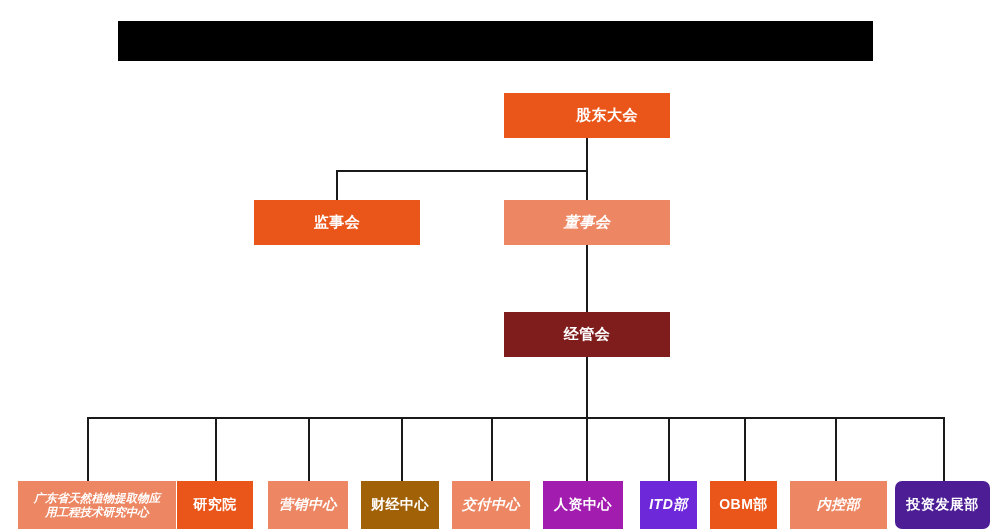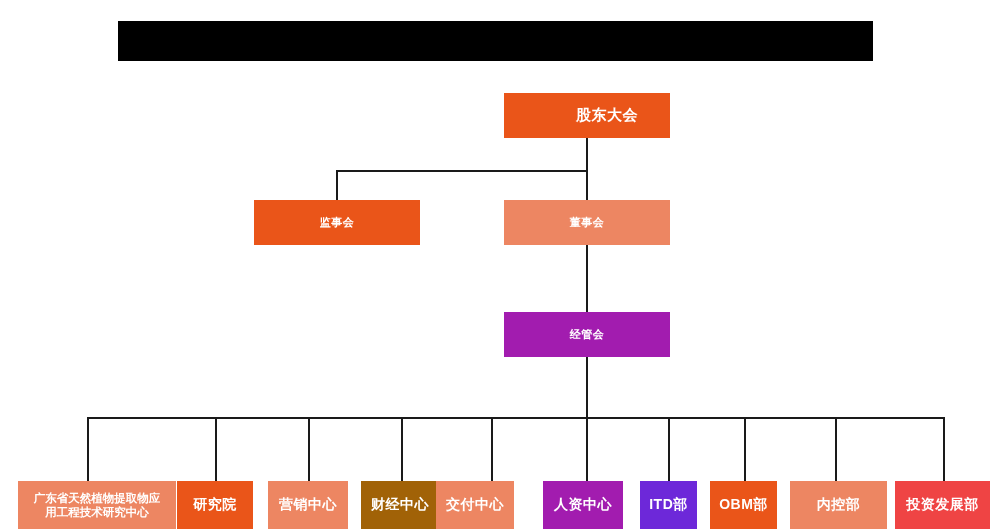--- a/index.html
+++ b/index.html
@@ -29,24 +29,24 @@
     justify-content: center;
     text-align: center;
     color: #ffffff;
     line-height: 1.25;
     letter-spacing: 0.5px;
     font-weight: 600;
     padding: 2px 4px;
     white-space: pre-line;
   }
   .node.dark  { background: #EA5519; }
-  .node.light { background: #ED8662; }
+  .node.light { background: #ED8662; font-style: italic; }
 
   .node.lvl-top   { font-size: 15px; padding-left: 44px; }
-  .node.lvl-mid   { font-size: 11px; text-align: center; }
+  .node.lvl-mid   { font-size: 15px; text-align: center; }
   .node.lvl-dept  { font-size: 14px; }
   .node.lvl-dept-small { font-size: 11.5px; font-weight: 600; letter-spacing: 0px; margin-left: 15px; }
 
   .conn {
     position: absolute;
     background: #1a1a1a;
   }
   .conn.v { width: 2px; }
   .conn.h { height: 2px; }
 </style>
@@ -73,27 +73,27 @@
       <div class="conn v" style="left: 586px; top: 417px; background: rgb(26, 26, 26); height: 64px;"></div>
       <div class="conn v" style="left: 668px; top: 417px; background: rgb(26, 26, 26); height: 64px;"></div>
       <div class="conn v" style="left: 744px; top: 417px; background: rgb(26, 26, 26); height: 64px;"></div>
       <div class="conn v" style="left: 835px; top: 417px; background: rgb(26, 26, 26); height: 64px;"></div>
       <div class="conn v" style="left: 943px; top: 417px; background: rgb(26, 26, 26); height: 64px;"></div>
     </div>
   <div id="node-layer">
       <div class="node dark lvl-top" style="left: 504px; top: 93px; width: 166px; height: 45px; background: rgb(234, 85, 25);"><span>股东大会</span></div>
       <div class="node dark lvl-mid" style="left: 254px; top: 200px; width: 166px; height: 45px; background: rgb(234, 85, 25);"><span>监事会</span></div>
       <div class="node light lvl-mid" style="left: 504px; top: 200px; width: 166px; height: 45px; background: rgb(237, 134, 98);"><span>董事会</span></div>
-      <div class="node dark lvl-mid" style="left: 504px; top: 312px; width: 166px; height: 45px; background: #a21caf;"><span>经管会</span></div>
+      <div class="node dark lvl-mid" style="left: 504px; top: 312px; width: 166px; height: 45px; background: #7f1d1d;"><span>经管会</span></div>
       <div class="node light lvl-dept-small" style="left: 3px; top: 481px; width: 158px; height: 48px; background: rgb(237, 134, 98);"><span>广东省天然植物提取物应
 用工程技术研究中心</span></div>
       <div class="node dark lvl-dept" style="left: 177px; top: 481px; width: 76px; height: 48px; background: rgb(234, 85, 25);"><span>研究院</span></div>
       <div class="node light lvl-dept" style="left: 268px; top: 481px; width: 80px; height: 48px; background: rgb(237, 134, 98);"><span>营销中心</span></div>
       <div class="node dark lvl-dept" style="left: 361px; top: 481px; width: 78px; height: 48px; background: #a16207;"><span>财经中心</span></div>
-      <div class="node light lvl-dept" style="left: 436px; top: 481px; width: 78px; height: 48px; background: rgb(237, 134, 98);"><span>交付中心</span></div>
+      <div class="node light lvl-dept" style="left: 452px; top: 481px; width: 78px; height: 48px; background: rgb(237, 134, 98);"><span>交付中心</span></div>
       <div class="node dark lvl-dept" style="left: 543px; top: 481px; width: 80px; height: 48px; background: #a21caf;"><span>人资中心</span></div>
       <div class="node light lvl-dept" style="left: 640px; top: 481px; width: 57px; height: 48px; background: #6d28d9;"><span>ITD部</span></div>
       <div class="node dark lvl-dept" style="left: 710px; top: 481px; width: 67px; height: 48px; background: rgb(234, 85, 25);"><span>OBM部</span></div>
       <div class="node light lvl-dept" style="left: 790px; top: 481px; width: 97px; height: 48px; background: rgb(237, 134, 98);"><span>内控部</span></div>
-      <div class="node dark lvl-dept" style="left: 895px; top: 481px; width: 95px; height: 48px; background: #ef4444;"><span>投资发展部</span></div>
+      <div class="node dark lvl-dept" style="left: 895px; top: 481px; width: 95px; height: 48px; background: #4c1d95; border-radius: 7px;"><span>投资发展部</span></div>
     </div>
 
 </div>
 
 </body></html>

